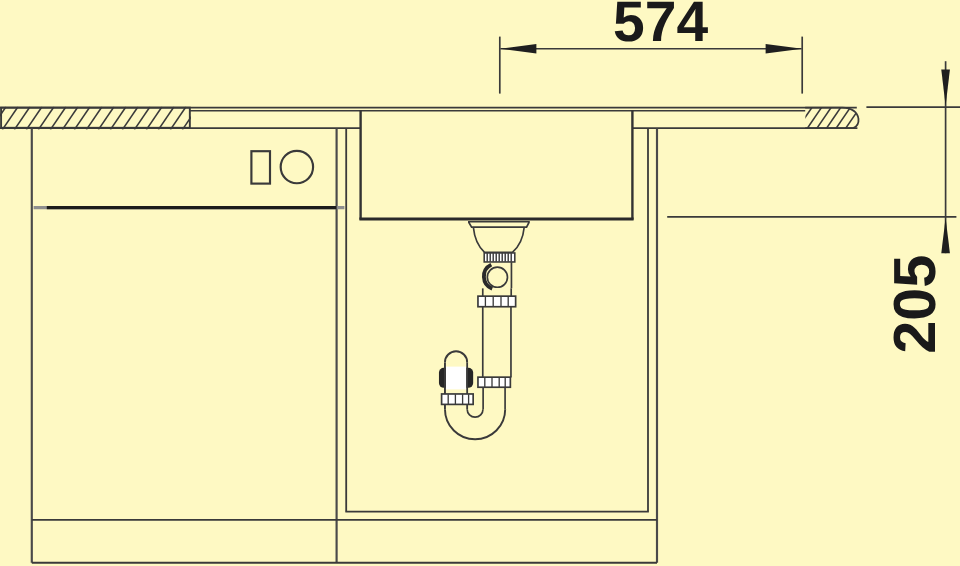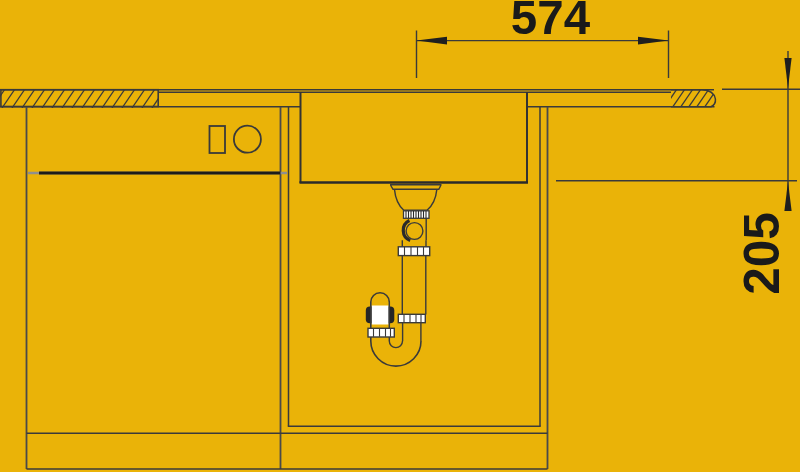--- a/index.html
+++ b/index.html
@@ -1,16 +1,16 @@
 <!DOCTYPE html>
 <html><head>
 <meta charset="utf-8">
 <style>
   html,body{margin:0;padding:0;background:#ffffff;}
-  #stage{position:relative;width:800px;height:472px;background:#eab308;overflow:hidden;
+  #stage{position:relative;width:800px;height:472px;background:#fef9c3;overflow:hidden;
          font-family:"Liberation Sans", sans-serif;}
   svg{position:absolute;left:0;top:0;}
 </style>
 </head>
 <body>
 <div id="stage">
 <svg width="800" height="472" viewBox="0 0 800 472">
   <defs>
     <clipPath id="clipHatchL">
           <rect x="0" y="89" width="159" height="19"></rect>

